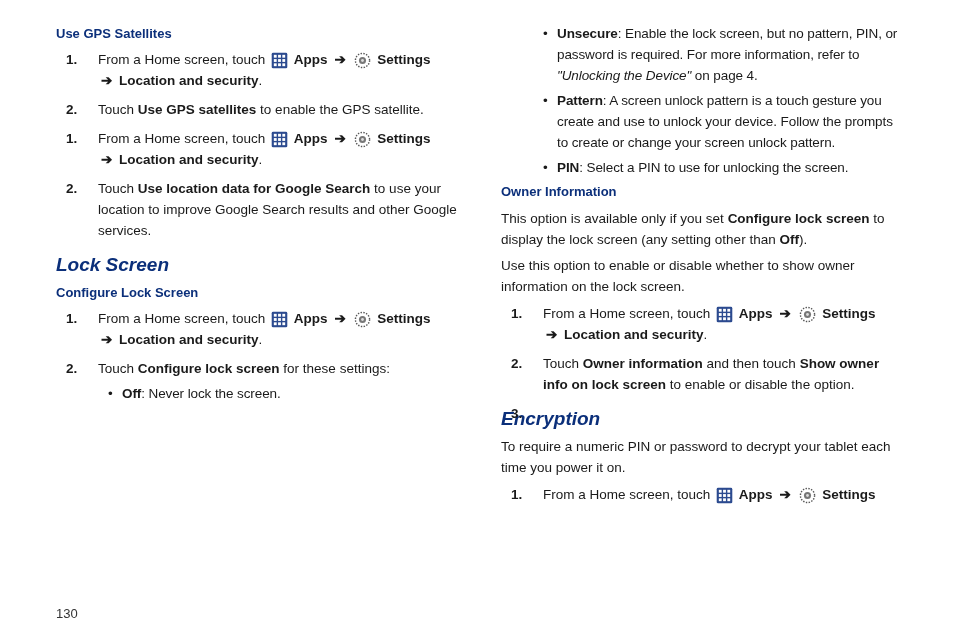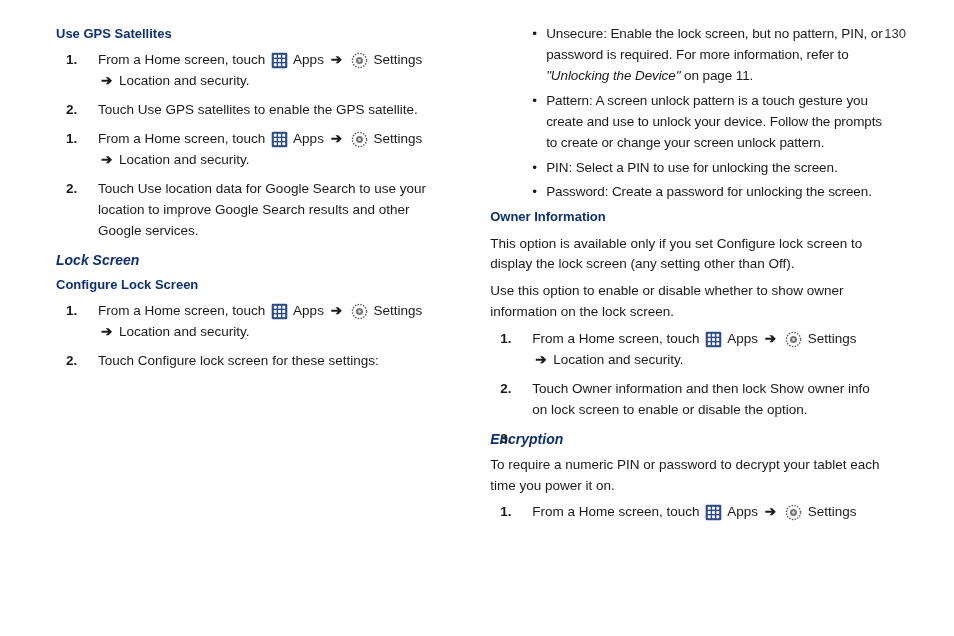--- a/index.html
+++ b/index.html
@@ -9,42 +9,42 @@
     font-size: 13.5px;
     color: #1a1a1a;
     line-height: 1.55;
   }
   .page {
     width: 954px;
     height: 636px;
     box-sizing: border-box;
     padding: 20px 48px 12px 56px;
     display: flex;
-    flex-direction: row;
+    flex-direction: column;
   }
   .columns {
     flex: 1;
     display: flex;
     gap: 40px;
   }
   .col {
     flex: 1;
     min-width: 0;
   }
   .h-blue {
     color: #0b2f7a;
     font-weight: 700;
     font-size: 13px;
     margin: 4px 0 6px 0;
   }
   .h-blue-italic {
     color: #0b2f7a;
     font-weight: 700;
     font-style: italic;
-    font-size: 14px;
+    font-size: 19px;
     margin: 8px 0 4px 0;
   }
   .para {
     margin: 4px 0 6px 0;
   }
   ol.steps {
     list-style: none;
     padding-left: 42px;
     margin: 4px 0 6px 0;
   }
@@ -70,21 +70,21 @@
     font-stretch: condensed;
     font-family: "Helvetica Neue", "Arial Narrow", Arial, sans-serif;
     letter-spacing: -0.1px;
   }
   ul.bullets > li::before {
     content: "•";
     position: absolute;
     left: 0;
     top: 0;
   }
-  .bold { font-weight: 400; }
+  .bold { font-weight: 700; }
   .italic { font-style: italic; }
   .arrow {
     font-weight: 700;
     margin: 0 3px;
   }
   .row-inline {
     display: inline-flex;
     align-items: center;
     vertical-align: middle;
     gap: 2px;
@@ -223,39 +223,39 @@
       </span>
       <span class="bold">Settings</span>
       <br>
       <span class="arrow">➔</span>
       <span class="bold">Location and security</span>.
     </li>
     <li>
       <span class="num">2.</span>
       <span>Touch</span>
       <span> </span><span class="bold">Configure lock screen</span><span> for these settings:</span>
+      <ul class="bullets">
+        <li><span class="bold">Off</span><span>: Never lock the screen.</span></li>
+      </ul>
     </li>
   </ol>
 
 </div>
 
 <div class="col">
 
   <ul class="bullets" style="padding-left:42px;">
     <li>
-      <span class="bold">Unsecure</span><span>: Enable the lock screen, but no pattern, PIN, or password is required. For more information, refer to </span><span class="italic">"Unlocking the Device"</span><span>  on page 11.</span>
+      <span class="bold">Unsecure</span><span>: Enable the lock screen, but no pattern, PIN, or password is required. For more information, refer to </span><span class="italic">"Unlocking the Device"</span><span>  on page 4.</span>
     </li>
     <li>
       <span class="bold">Pattern</span><span>: A screen unlock pattern is a touch gesture you create and use to unlock your device. Follow the prompts to create or change your screen unlock pattern.</span>
     </li>
     <li>
       <span class="bold">PIN</span><span>: Select a PIN to use for unlocking the screen.</span>
-    </li>
-    <li>
-      <span class="bold">Password</span><span>: Create a password for unlocking the screen.</span>
     </li>
   </ul>
 
   <div class="h-blue">Owner Information</div>
   <div class="para">
     <span>This option is available only if you set </span><span class="bold">Configure lock screen</span><span> to display the lock screen (any setting other than </span><span class="bold">Off</span><span>).</span>
   </div>
   <div class="para">Use this option to enable or disable whether to show owner information on the lock screen.</div>
 
   <ol class="steps">
@@ -285,21 +285,21 @@
                 <circle cx="12" cy="12" r="2" fill="#ddd"></circle>
               </svg>
       </span>
       <span class="bold">Settings</span>
       <br>
       <span class="arrow">➔</span>
       <span class="bold">Location and security</span>.
     </li>
     <li class="narrow">
       <span class="num">2.</span>
-      <span>Touch </span><span class="bold">Owner information</span><span> and then lock </span><span class="bold">Show owner info on lock screen</span><span> to enable or disable the option.</span>
+      <span>Touch </span><span class="bold">Owner information</span><span> and then touch </span><span class="bold">Show owner info on lock screen</span><span> to enable or disable the option.</span>
     </li>
     <li>
       <span class="num">3.</span>
     </li>
   </ol>
 
   <div class="h-blue-italic">Encryption</div>
   <div class="para">To require a numeric PIN or password to decrypt your tablet each time you power it on.</div>
   <ol class="steps">
     <li>

